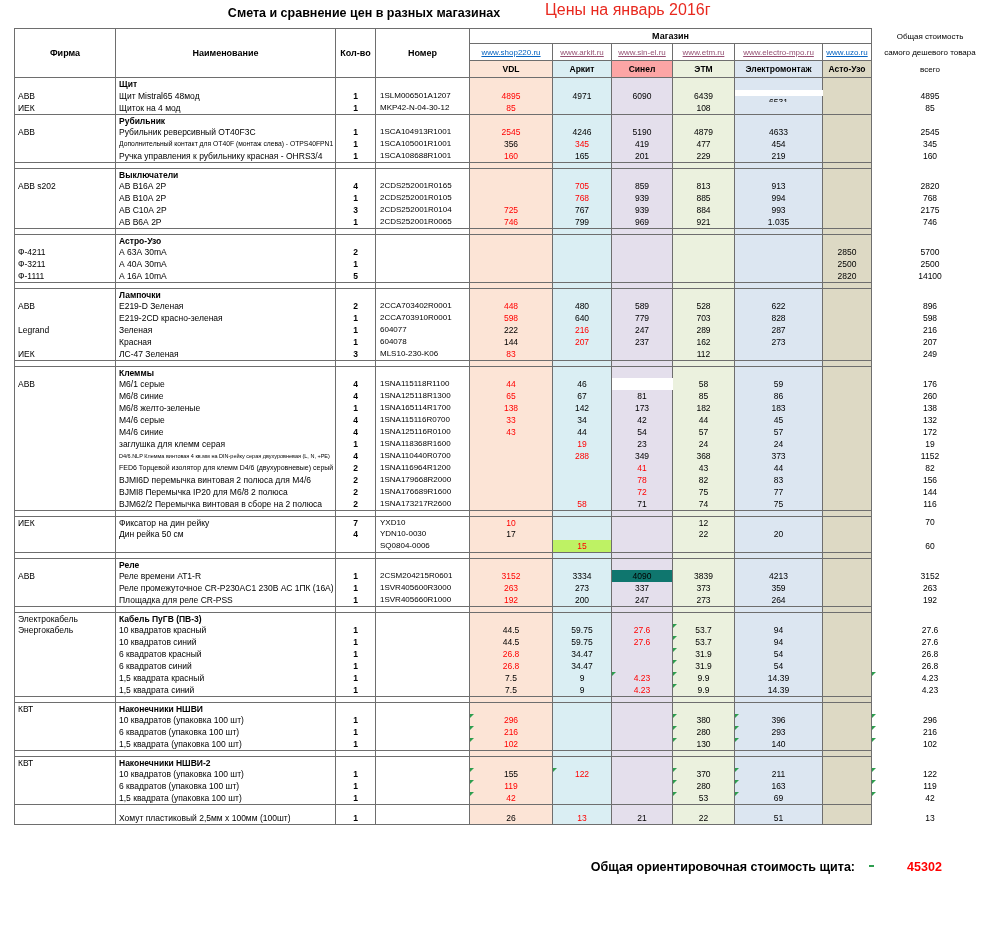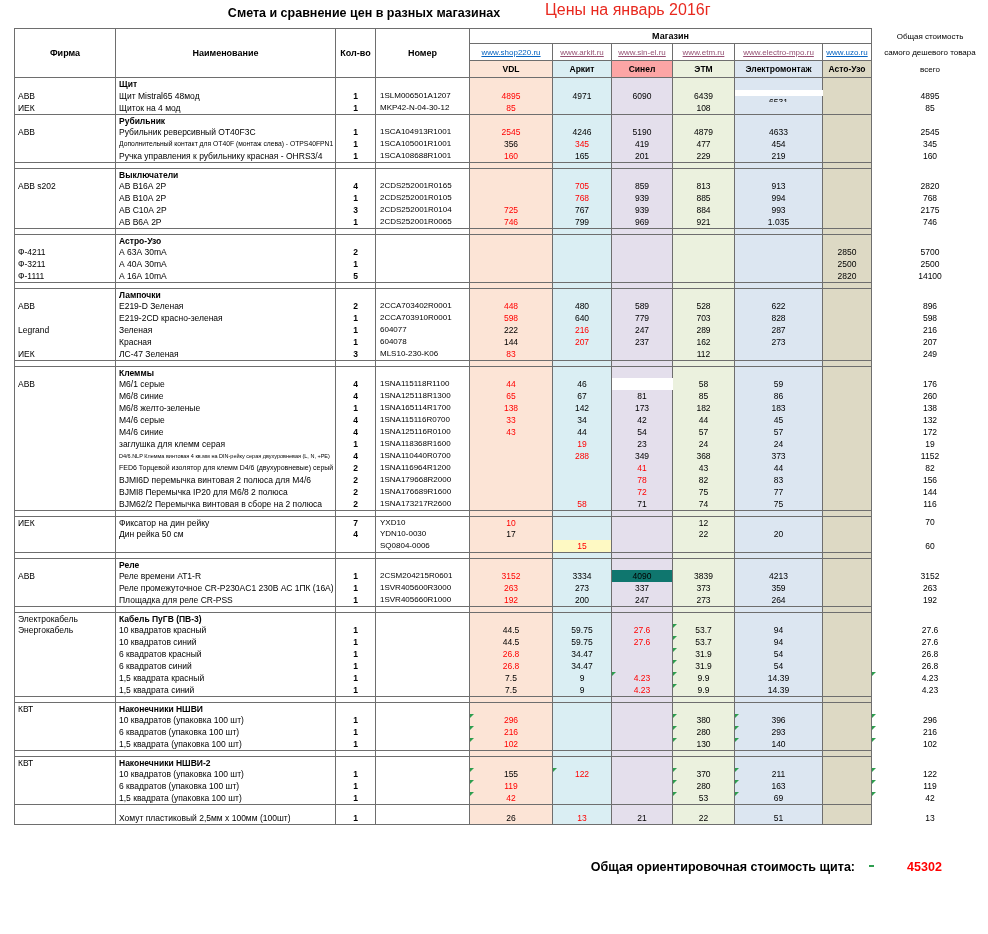--- a/index.html
+++ b/index.html
@@ -628,21 +628,21 @@
         <div class="c price" style="background: rgb(220, 230, 241);">20</div>
         <div class="c price" style="background: rgb(221, 217, 196);"></div>
         <div class="c total"></div>
       </div>
       <div class="t-row i">
         <div class="c c0 firm"></div>
         <div class="c name"></div>
         <div class="c qty"></div>
         <div class="c num">SQ0804-0006</div>
         <div class="c price" style="background: rgb(252, 228, 214);"></div>
-        <div class="c price red" style="background: #fef9c3;">15</div>
+        <div class="c price red" style="background: #bef264;">15</div>
         <div class="c price" style="background: rgb(228, 223, 236);"></div>
         <div class="c price" style="background: rgb(235, 241, 222);"></div>
         <div class="c price" style="background: rgb(220, 230, 241);"></div>
         <div class="c price" style="background: rgb(221, 217, 196);"></div>
         <div class="c total">60</div>
       </div>
       <div class="t-row sp bt">
         <div class="c c0 firm"></div>
         <div class="c name"></div>
         <div class="c qty"></div>

